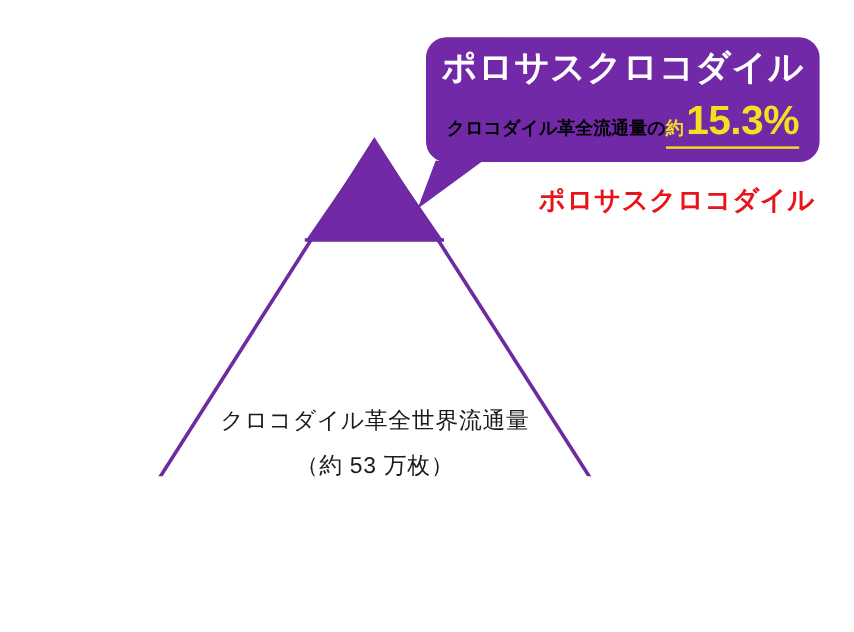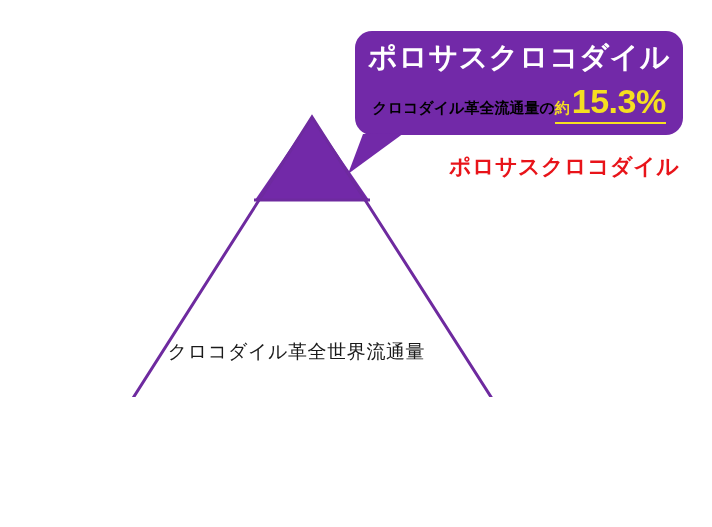--- a/index.html
+++ b/index.html
@@ -86,21 +86,21 @@
     font-size: 22px;
     font-weight: bold;
     letter-spacing: 0.5px;
     white-space: nowrap;
     line-height: 1.2;
   }
 
   
   .pyramid-label {
     position: absolute;
-    left: 54px;
+    left: 70px;
     top: 340px;
     width: 485px;
     text-align: center;
     color: #1a1a1a;
     pointer-events: none;
   }
   .pyramid-label-line1 {
     font-size: 19px;
     letter-spacing: 0.6px;
     line-height: 1.3;
@@ -141,15 +141,16 @@
         <span class="approx">約</span>
         <span class="figure">15.3%</span>
       </span>
     </div>
   </div>
 
   <div class="red-callout">ポロサスクロコダイル</div>
 
   <div class="pyramid-label">
     <div class="pyramid-label-line1">クロコダイル革全世界流通量</div>
+    <div class="pyramid-label-line2">（約 53 万枚）</div>
   </div>
 
 </div>
 
 </body></html>

